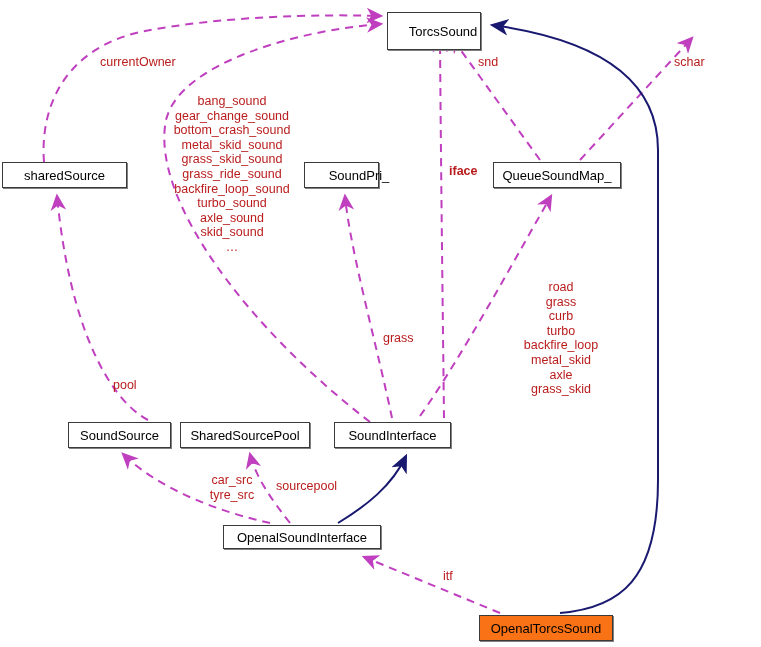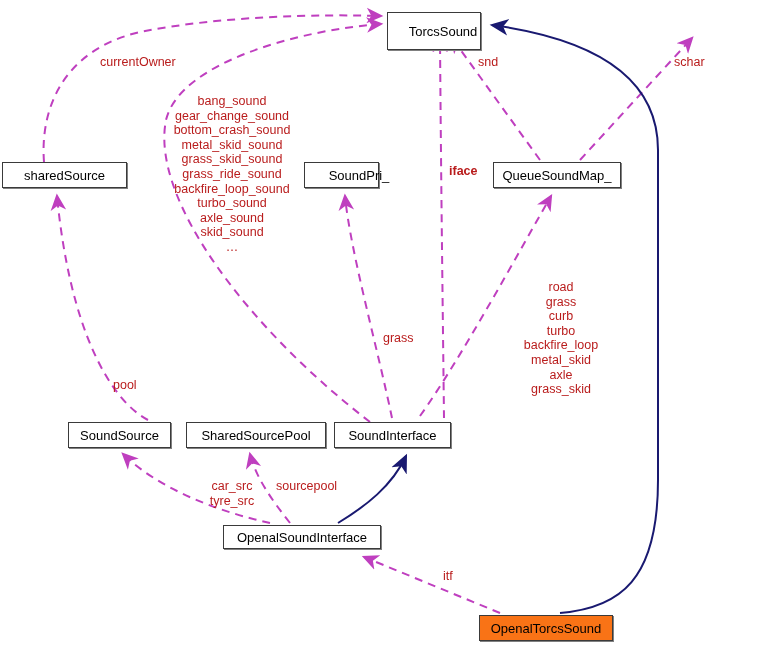--- a/index.html
+++ b/index.html
@@ -111,21 +111,21 @@
   </div>
 
   <div class="node" style="left:493px; top:162px; width:128px; height:26px;">
     <span>QueueSoundMap_</span>
   </div>
 
   <div class="node" style="left:54px; top:422px; width:103px; height:26px;margin-left:14px;">
     <span>SoundSource</span>
   </div>
 
-  <div class="node" style="left:186px; top:422px; width:140px; height:26px;">
+  <div class="node" style="left:180px; top:422px; width:130px; height:26px;">
     <span>SharedSourcePool</span>
   </div>
 
   <div class="node" style="left:334px; top:422px; width:117px; height:26px;">
     <span>SoundInterface</span>
   </div>
 
   <div class="node" style="left:223px; top:525px; width:158px; height:24px;">
     <span>OpenalSoundInterface</span>
   </div>
@@ -160,20 +160,20 @@
 turbo
 backfire_loop
 metal_skid
 axle
 grass_skid</div>
 
   <div class="edge-label" style="left:113px; top:331px;margin-top:47px;">pool</div>
 
   <div class="edge-label" style="left:383px; top:331px;">grass</div>
 
-  <div class="edge-label center" style="left:232px; top:473px;margin-top:6px;">car_src
+  <div class="edge-label center" style="left:232px; top:473px;">car_src
 tyre_src</div>
 
   <div class="edge-label" style="left:276px; top:479px;">sourcepool</div>
 
   <div class="edge-label" style="left:443px; top:569px;">itf</div>
 
 </div>
 
 </body></html>

